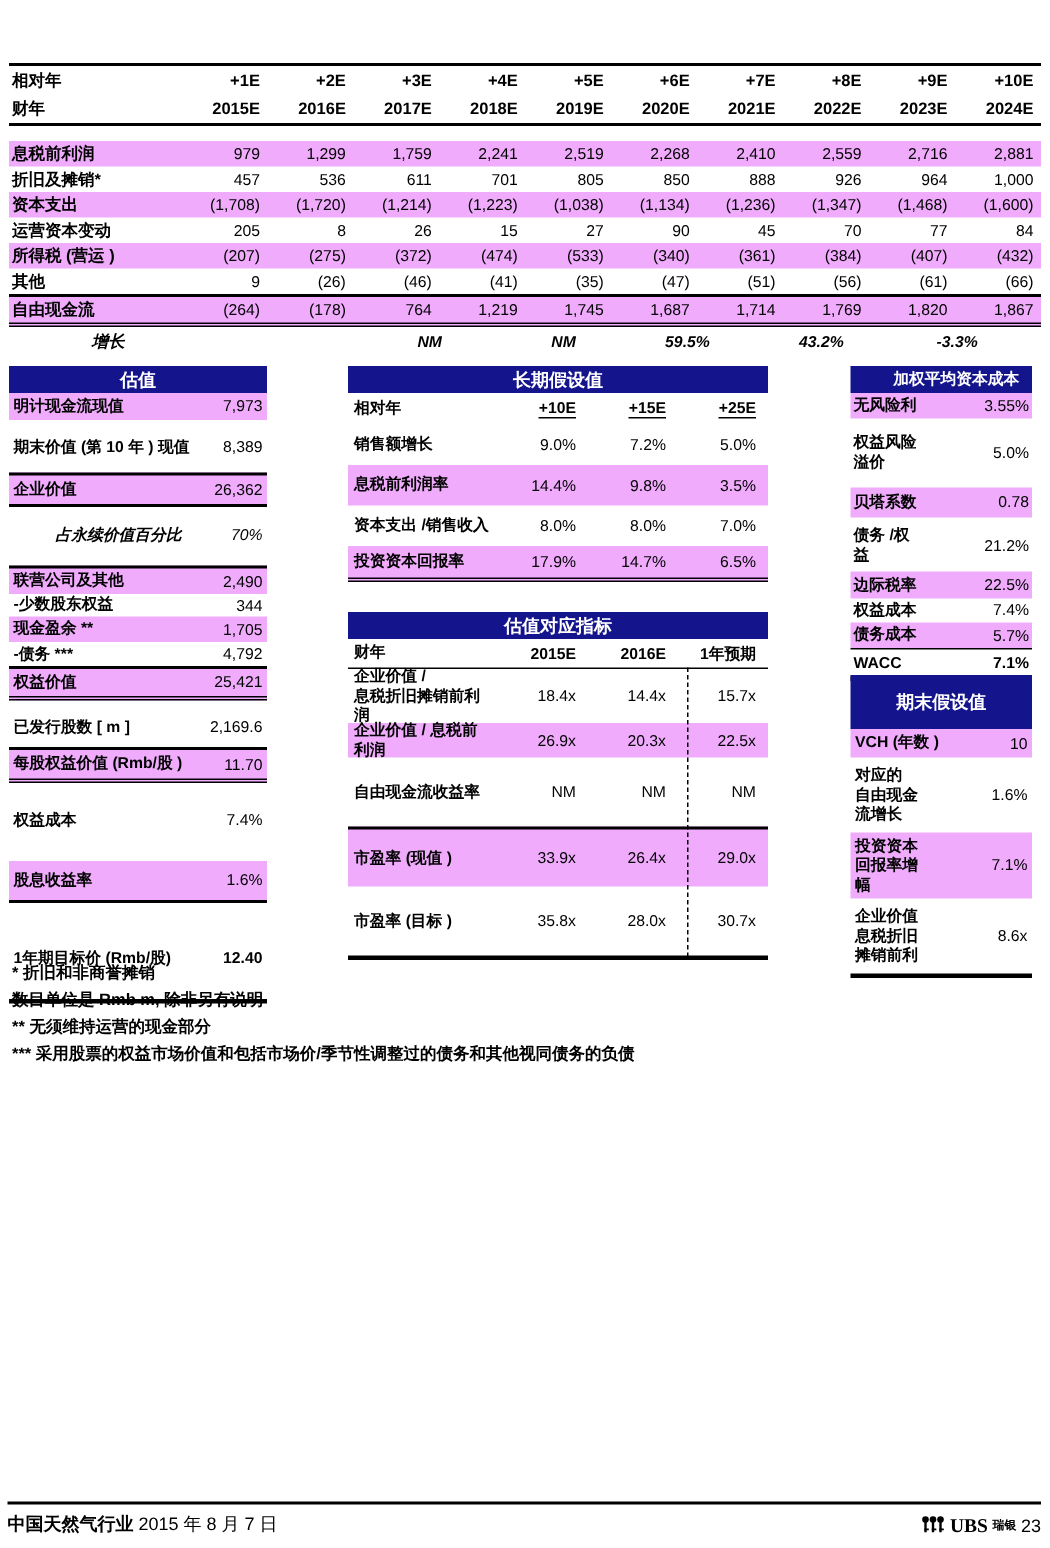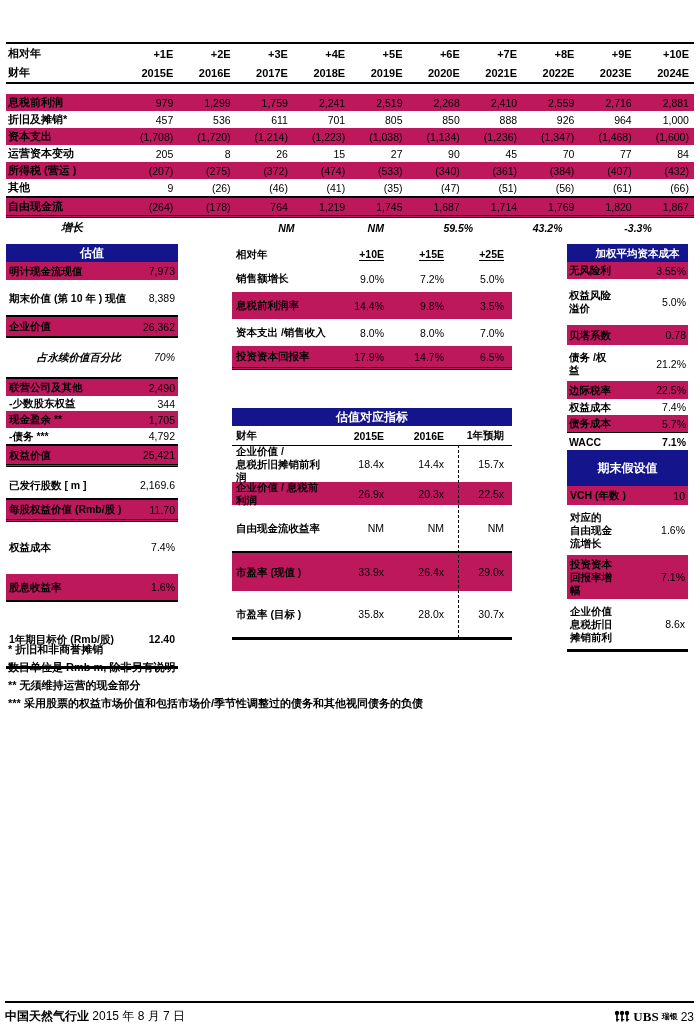--- a/index.html
+++ b/index.html
@@ -1,18 +1,18 @@
 <!DOCTYPE html>
 <html><head>
 <meta charset="utf-8">
 <style>
   html,body{margin:0;padding:0;background:#fff;}
   .page{position:relative;width:700px;height:1032px;background:#fff;color:#000;
         font-family:"Liberation Sans",sans-serif;font-size:10.5px;overflow:hidden;}
-  .shade{background:#be185d;}
+  .shade{background:#f0abfc;}
   .hdrbar{background:#14148c;color:#fff;font-weight:bold;text-align:center;
           font-size:12px;height:18px;line-height:18px;}
   
   #topTable{position:absolute;left:6px;top:42px;width:688px;}
   .t-thick{border-top:2.5px solid #000;}
   .trow{display:grid;grid-template-columns:115px repeat(10,57.3px);align-items:center;height:17px;}
   .trow.hrow{height:19px;font-size:11px;font-weight:bold;}
   .trow .lbl{padding-left:2px;font-weight:bold;font-size:11px;white-space:nowrap;}
   .trow .val{text-align:right;padding-right:5px;font-size:10.5px;}
   .trow.hrow .val{font-size:11px;}
@@ -294,20 +294,21 @@
         </div>
         <div class="vrow r-pt">
           <div class="l">1年期目标价 (Rmb/股)</div>
           <div class="v">12.40</div>
         </div>
       </div>
     <div class="endbar"></div>
   </div>
 
   <div id="ltBox">
+    <div class="hdrbar">长期假设值</div>
     <div id="ltRows">
         <div class="crow lt-h">
           <div class="l">相对年</div>
           <div class="c"><span>+10E</span></div>
           <div class="c"><span>+15E</span></div>
           <div class="c"><span>+25E</span></div>
         </div>
         <div class="crow lt-r">
           <div class="l">销售额增长</div>
           <div class="c">9.0%</div>

